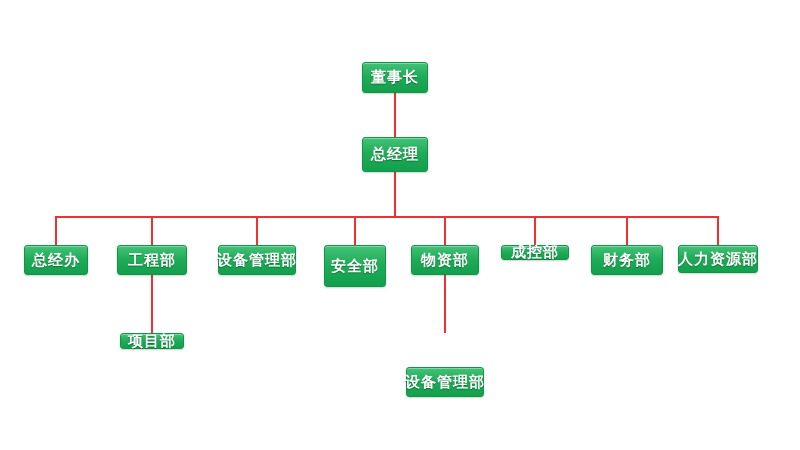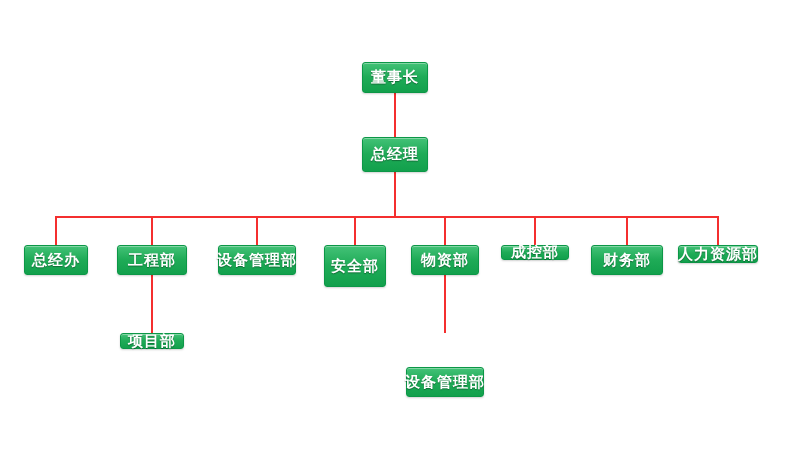--- a/index.html
+++ b/index.html
@@ -39,21 +39,21 @@
   
   #n-chairman { left:362px; top:62px;  width:66px; height:31px; }
   #n-gm       { left:362px; top:137px; width:66px; height:35px; }
   #n-gmo      { left:24px;  top:245px; width:64px; height:30px; }
   #n-eng      { left:117px; top:245px; width:70px; height:30px; }
   #n-tq       { left:218px; top:245px; width:78px; height:30px; }
   #n-safety   { left:324px; top:245px; width:62px; height:42px; }
   #n-mat      { left:411px; top:245px; width:68px; height:30px; }
   #n-cc       { left:501px; top:245px; width:68px; height:15px; }
   #n-fin      { left:591px; top:245px; width:72px; height:30px; }
-  #n-hr       { left:678px; top:245px; width:80px; height:18px; }
+  #n-hr       { left:678px; top:245px; width:80px; height:28px; }
   #n-proj     { left:120px; top:333px; width:64px; height:16px; }
   #n-equip    { left:406px; top:333px; width:78px; height:30px;margin-top:34px; }
 </style>
 </head>
 <body>
 
 <div class="canvas">
 
   <div class="line" style="left:394px; top:93px; width:2px; height:44px;"></div>
   <div class="line" style="left:394px; top:168px; width:2px; height:48px;"></div>

